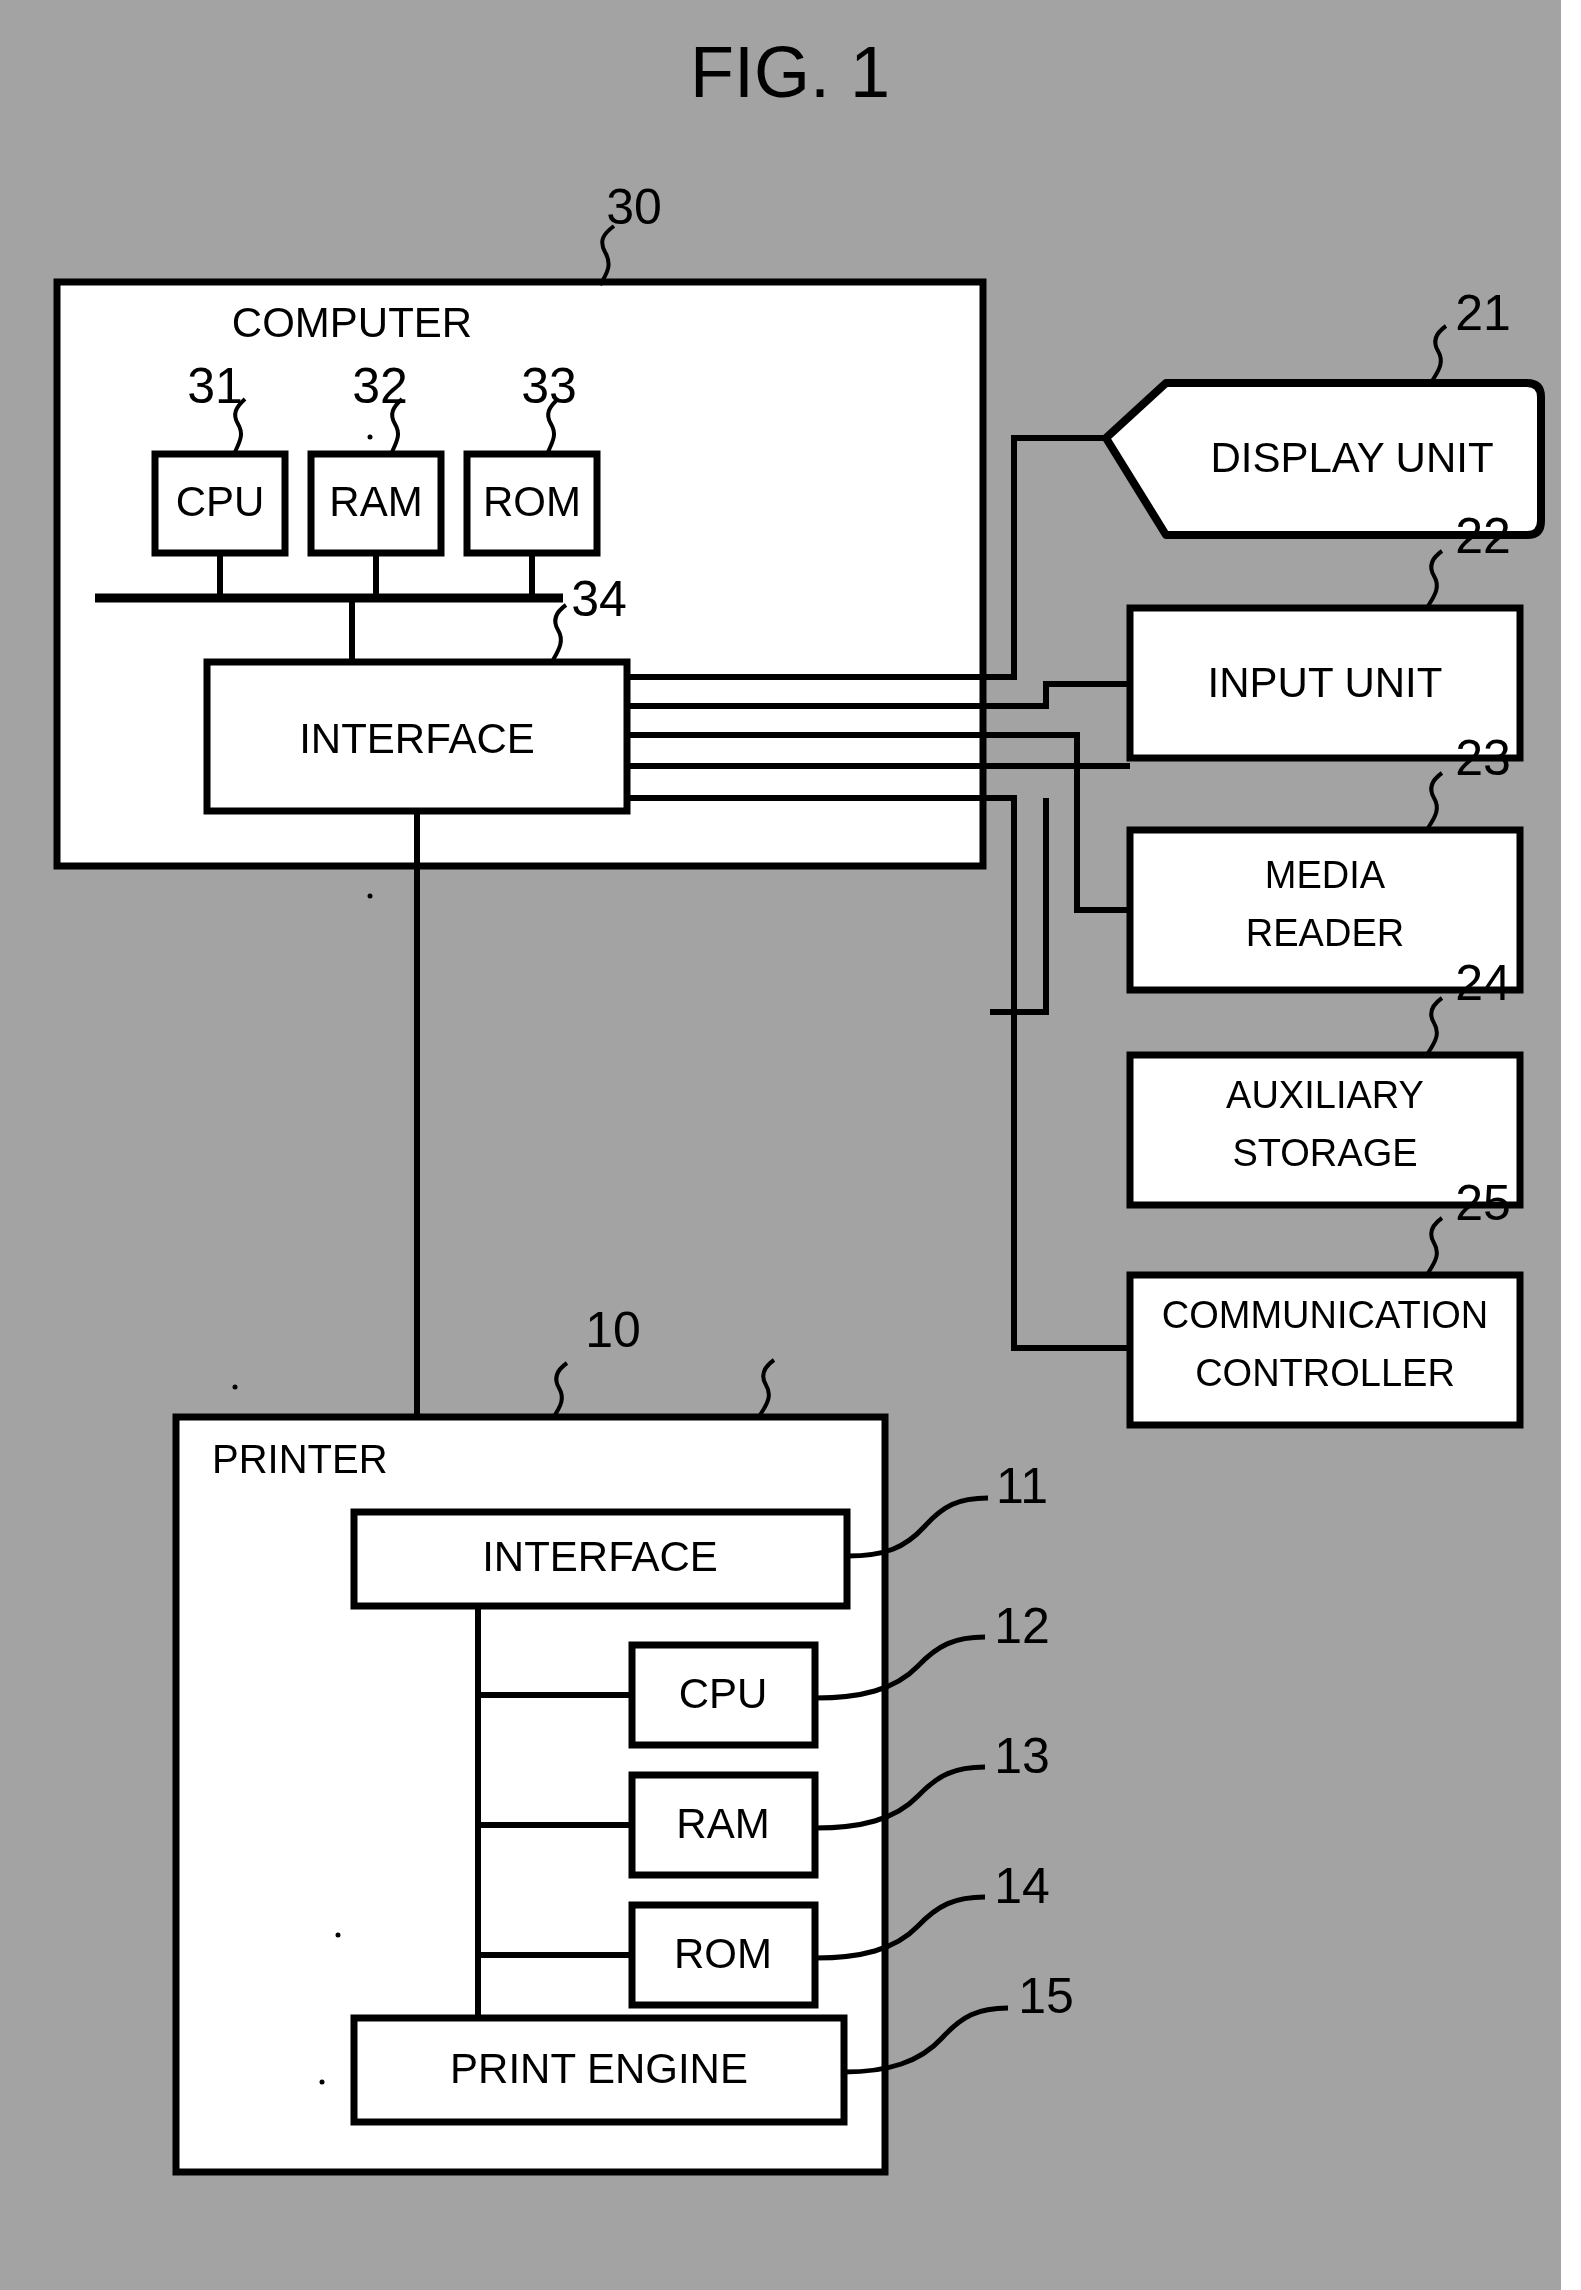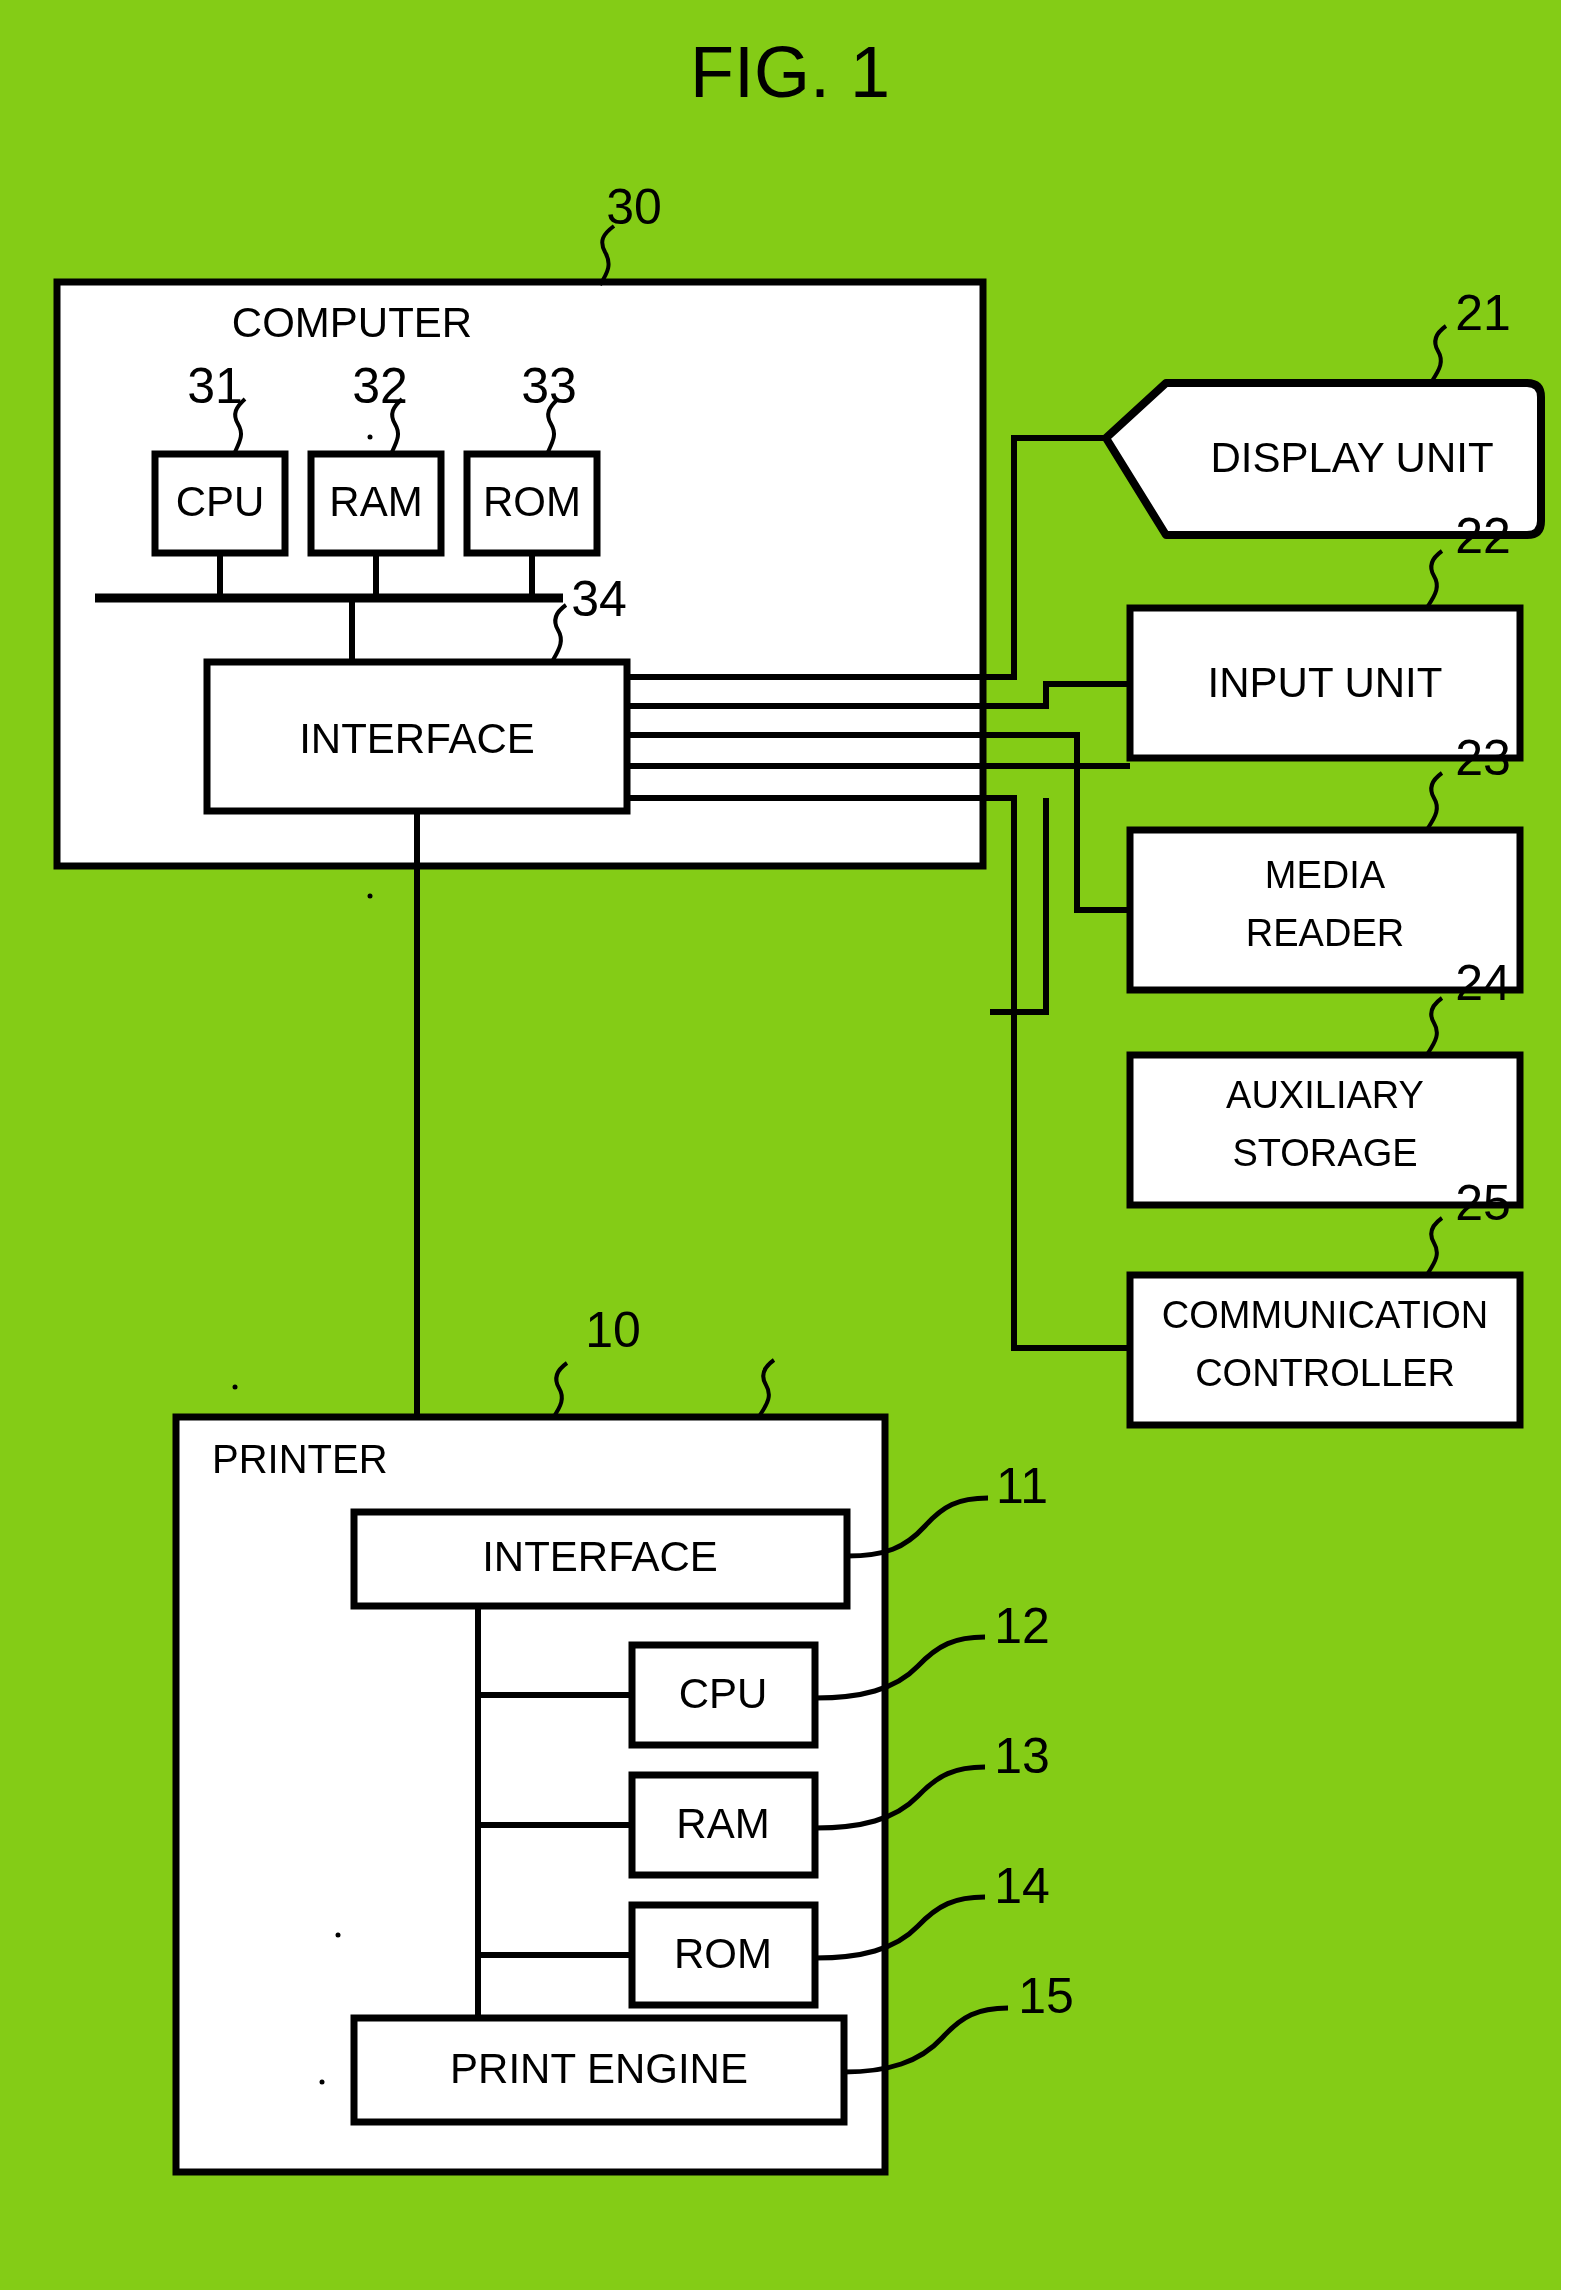--- a/index.html
+++ b/index.html
@@ -4,21 +4,21 @@
 <style>
   html, body {
     margin: 0;
     padding: 0;
     background: #ffffff;
   }
   #page {
     position: relative;
     width: 1561px;
     height: 2290px;
-    background: #84cc16;
+    background: #a3a3a3;
     font-family: "Liberation Sans", sans-serif;
     overflow: hidden;
   }
   #figure-svg {
     position: absolute;
     top: 0;
     left: 0;
     width: 1581px;
     height: 2290px;
   }

